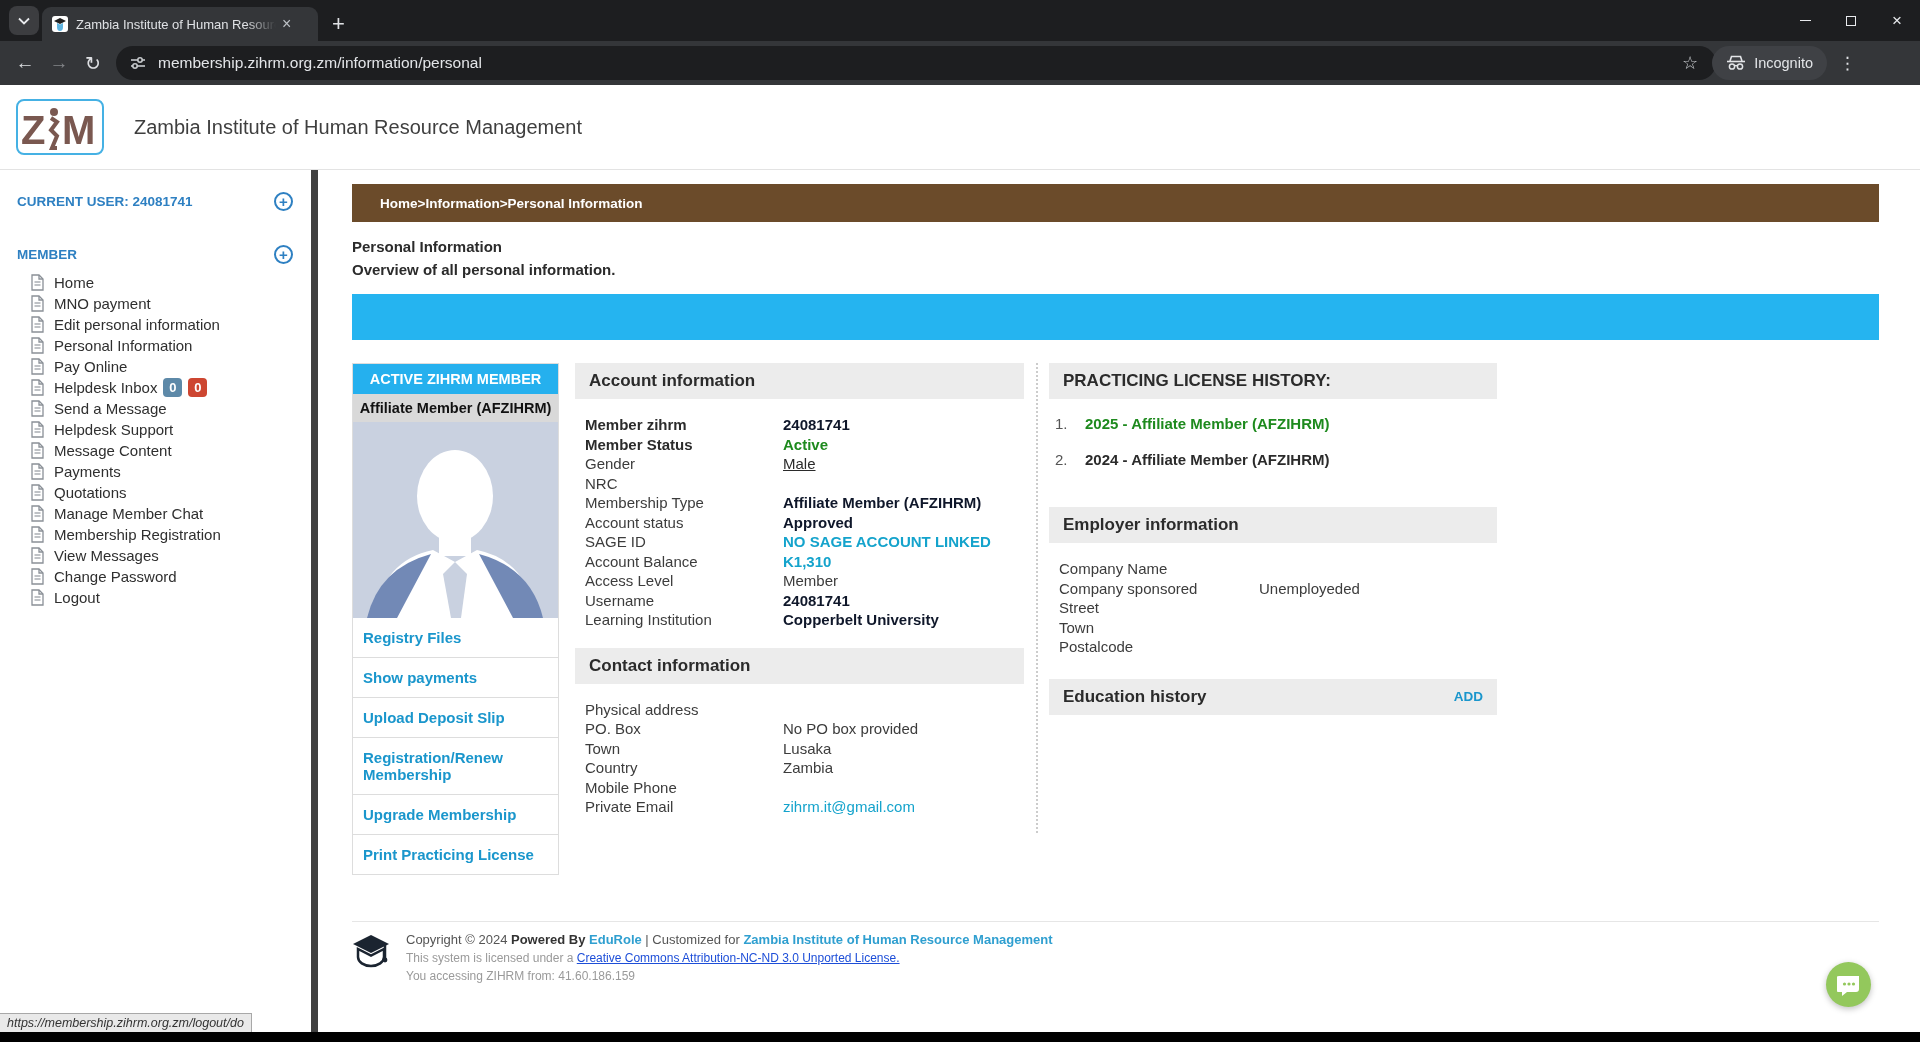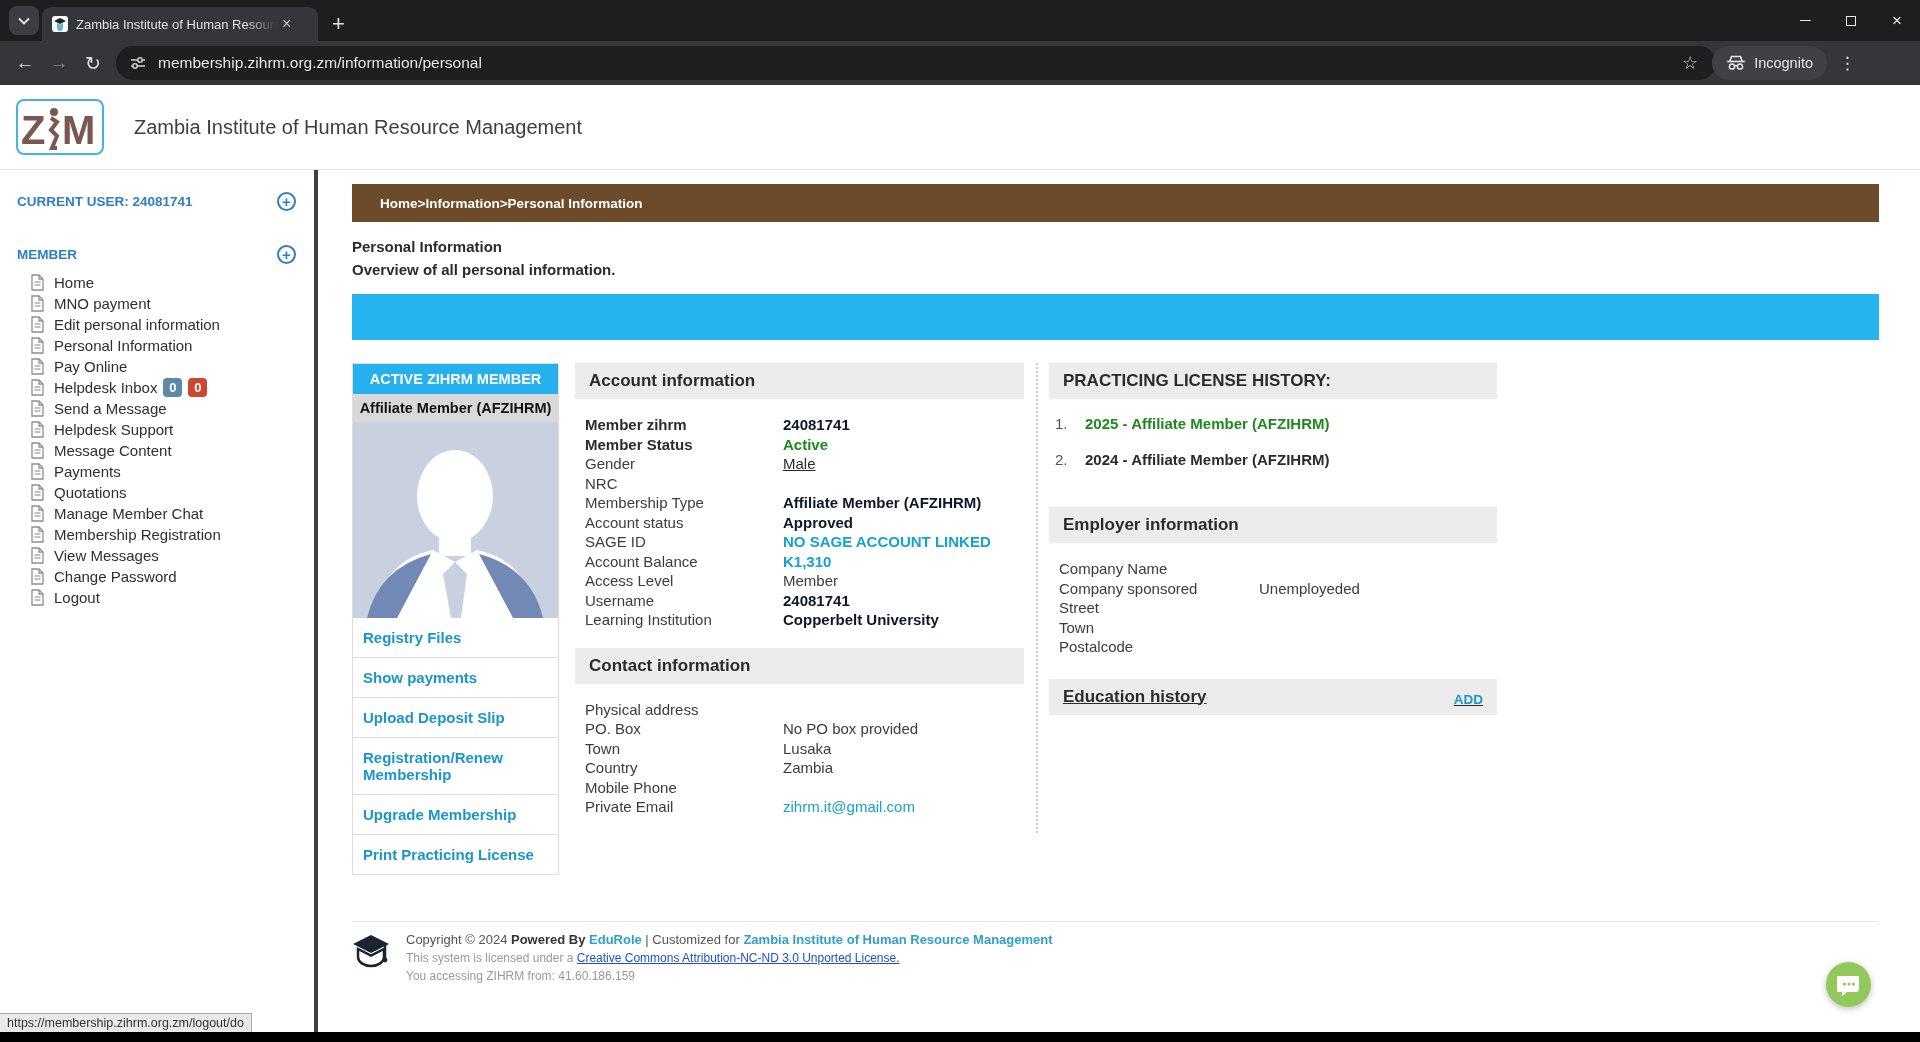--- a/index.html
+++ b/index.html
@@ -37,21 +37,21 @@
   .dots { color:#dfe1e4; font-size:17px; margin-left:12px; letter-spacing:0; }
 
   
   .page { position:absolute; top:85px; left:0; width:1920px; height:957px; background:#fff; }
   .site-header { height:85px; border-bottom:1px solid #e3e3e3; display:flex; align-items:center; }
   .logo-box { width:88px; height:56px; border:2px solid #45b1e4; border-radius:8px; margin-left:16px;
     display:flex; align-items:center; justify-content:center; background:#fff; }
   .site-title { font-size:20px; color:#3f3f3f; margin-left:30px; }
 
   .body-row { display:flex; height:872px; }
-  .sidebar { width:318px; border-right:4px solid #404040; padding-top:22px; background:#fff; flex:0 0 318px; }
+  .sidebar { width:318px; border-right:7px solid #404040; padding-top:22px; background:#fff; flex:0 0 318px; }
   .side-head { display:flex; align-items:center; justify-content:space-between; padding:0 18px 0 17px; margin-bottom:8px; }
   .side-head-label { color:#2e80c2; font-weight:bold; font-size:13.5px; }
   .plus-circle { width:19px; height:19px; border:2px solid #2e80c2; border-radius:50%; color:#2e80c2;
     font-size:15px; line-height:15px; text-align:center; font-weight:bold; }
   .side-gap { height:26px; }
   .side-list { margin-top:2px; }
   .side-item { display:flex; align-items:center; height:21px; padding-left:30px; cursor:pointer; }
   .side-item .doc-ic { width:15px; height:17px; margin-right:9px; flex:0 0 15px; }
   .side-label { font-size:15px; color:#2f2f2f; white-space:nowrap; }
   .badge { display:inline-block; min-width:19px; height:19px; border-radius:4px; color:#fff; font-size:13px;
@@ -98,38 +98,38 @@
 
   .col-right { width:448px; flex:0 0 448px; }
   .license-list { padding:16px 0 6px 6px; }
   .license-item { display:flex; font-size:15px; margin-bottom:19px; }
   .license-num { width:30px; color:#555; }
   .li-green { font-weight:bold; color:#1e8a1e; }
   .li-dark { font-weight:bold; color:#2b2b2b; }
   .employer-sec { margin-top:14px; }
   .employer-sec .info-label { width:200px; flex:0 0 200px; }
   .edu-sec { margin-top:22px; }
-  .edu-header { display:flex; justify-content:space-between; align-items:flex-end;text-decoration:underline; }
+  .edu-header { display:flex; justify-content:space-between; align-items:center; }
   .add-link { color:#1a96cc; font-weight:bold; font-size:13.5px; cursor:pointer; }
 
   
   .site-footer { margin-top:46px; border-top:1px solid #e6e6e6; padding-top:10px; display:flex; }
   .foot-logo { width:40px; margin-right:14px; }
   .foot-text { font-size:13px; color:#555; }
   .foot-line2, .foot-line3 { font-size:12px; color:#9a9a9a; margin-top:4px; }
   .foot-bold { font-weight:bold; color:#333; }
   .foot-link { color:#2f9fd0; font-weight:bold; cursor:pointer; }
   .foot-gray-link { color:#1d4ed8; text-decoration:underline; cursor:pointer; }
 
   
   .chat-fab { position:absolute; right:49px; bottom:35px; width:45px; height:45px; border-radius:50%;
     background:#93c85c; display:flex; align-items:center; justify-content:center;
     box-shadow:0 2px 6px rgba(0,0,0,.25); cursor:pointer; }
   .status-tip { position:absolute; left:0; bottom:10px; background:#e9e9e9; border:1px solid #a8a8a8;
-    border-left:none; border-bottom:none; padding:2px 7px; font-size:12.5px; color:#333; }
+    border-left:none; border-bottom:none; padding:2px 7px; font-size:12.5px; color:#333;font-style:italic; }
   .bottom-strip { position:absolute; left:0; bottom:0; width:1920px; height:10px; background:#000; }
 </style>
 </head>
 <body>
 
 <div class="chrome">
   <div class="tabstrip">
     <div class="tab-chevron">
       <svg width="12" height="8" viewBox="0 0 12 8">
           <path d="M1 1.5 L6 6.5 L11 1.5" stroke="#e8eaed" stroke-width="1.8" fill="none"></path>

